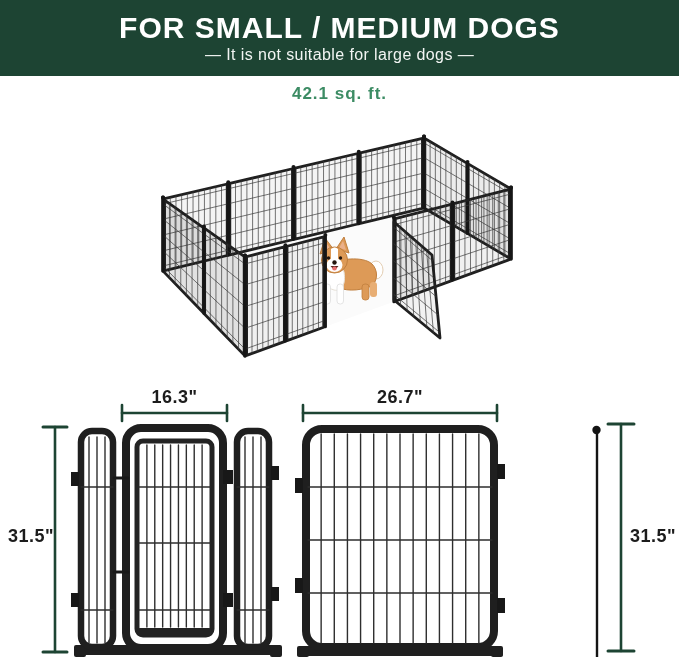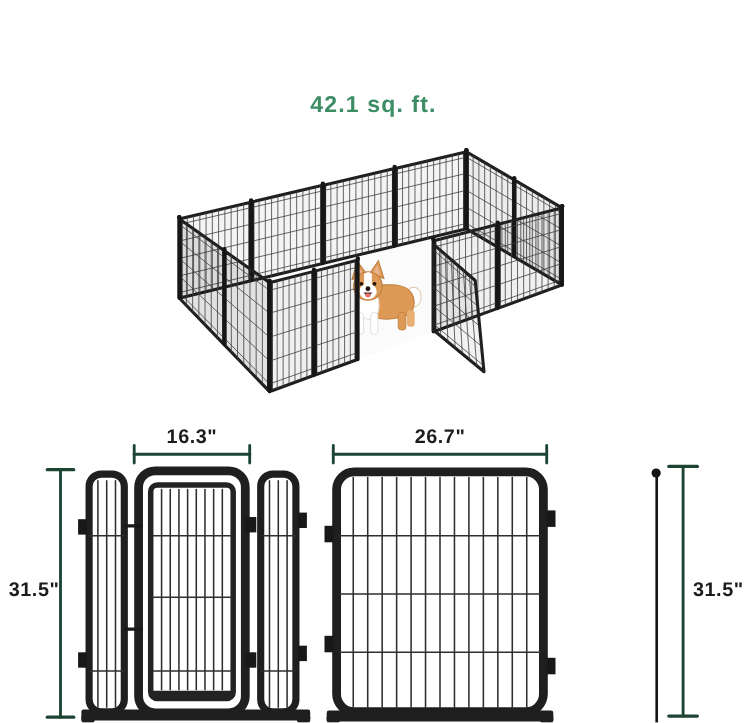--- a/index.html
+++ b/index.html
@@ -19,21 +19,21 @@
     color:#ffffff; font-size:30px; font-weight:bold; letter-spacing:1px;
     line-height:1; margin-top:2px; white-space:nowrap;
   }
   .banner-subtitle {
     color:#f2f5f3; font-size:16px; font-weight:normal; letter-spacing:0.4px;
     line-height:1.2; white-space:nowrap;
   }
   
   .area-label {
     position:absolute; left:0; top:84px; width:679px; text-align:center;
-    color:var(--c-accent_green,#3c8c64); font-size:21px; font-weight:bold;
+    color:var(--c-accent_green,#3c8c64); font-size:17px; font-weight:bold;
     letter-spacing:1px;
   }
   
   .pen-figure { position:absolute; left:0; top:110px; width:679px; height:273px; }
   .diagram { position:absolute; left:0; top:383px; width:679px; height:274px; }
   svg { display:block; }
   
   .dim-label {
     position:absolute; color:var(--c-label,#1c1c1c);
     font-size:18px; font-weight:bold; letter-spacing:0.5px; line-height:1;
@@ -41,20 +41,24 @@
   #lbl-door-w  { left:122px; top:388px; width:105px; text-align:center; }
   #lbl-panel-w { left:303px; top:388px; width:194px; text-align:center; }
   #lbl-h-left  { left:4px;  top:527px; width:50px; text-align:right; }
   #lbl-h-right { left:630px; top:527px; width:49px; text-align:left; }
 </style>
 </head>
 <body>
 
 <div class="page">
 
+  <div class="banner">
+    <div class="banner-title">FOR SMALL / MEDIUM DOGS</div>
+    <div class="banner-subtitle">—  It is not suitable for large dogs  —</div>
+  </div>
 
   <div class="area-label">42.1 sq. ft.</div>
 
   <div class="pen-figure">
     <svg id="pen-svg" width="679" height="273" viewBox="0 0 679 273">
         <polygon points="163,161 424,98 511,149 245,246" fill="#fbfbfb"></polygon>
         <g>
           <polygon points="164.566,88.634 227.20600000000002,73.994 227.20600000000002,145.502 164.566,160.622" fill="rgba(0,0,0,0.045)" stroke="#1f1f1f" stroke-width="2.8" stroke-linejoin="round"></polygon>
           <line x1="170.26054545454545" y1="87.30309090909091" x2="170.26054545454545" y2="159.24745454545456" stroke-width="0.7" stroke="#3a3a3a" stroke-linecap="round"></line>
           <line x1="175.95509090909093" y1="85.97218181818182" x2="175.95509090909093" y2="157.8729090909091" stroke-width="0.7" stroke="#3a3a3a" stroke-linecap="round"></line>

